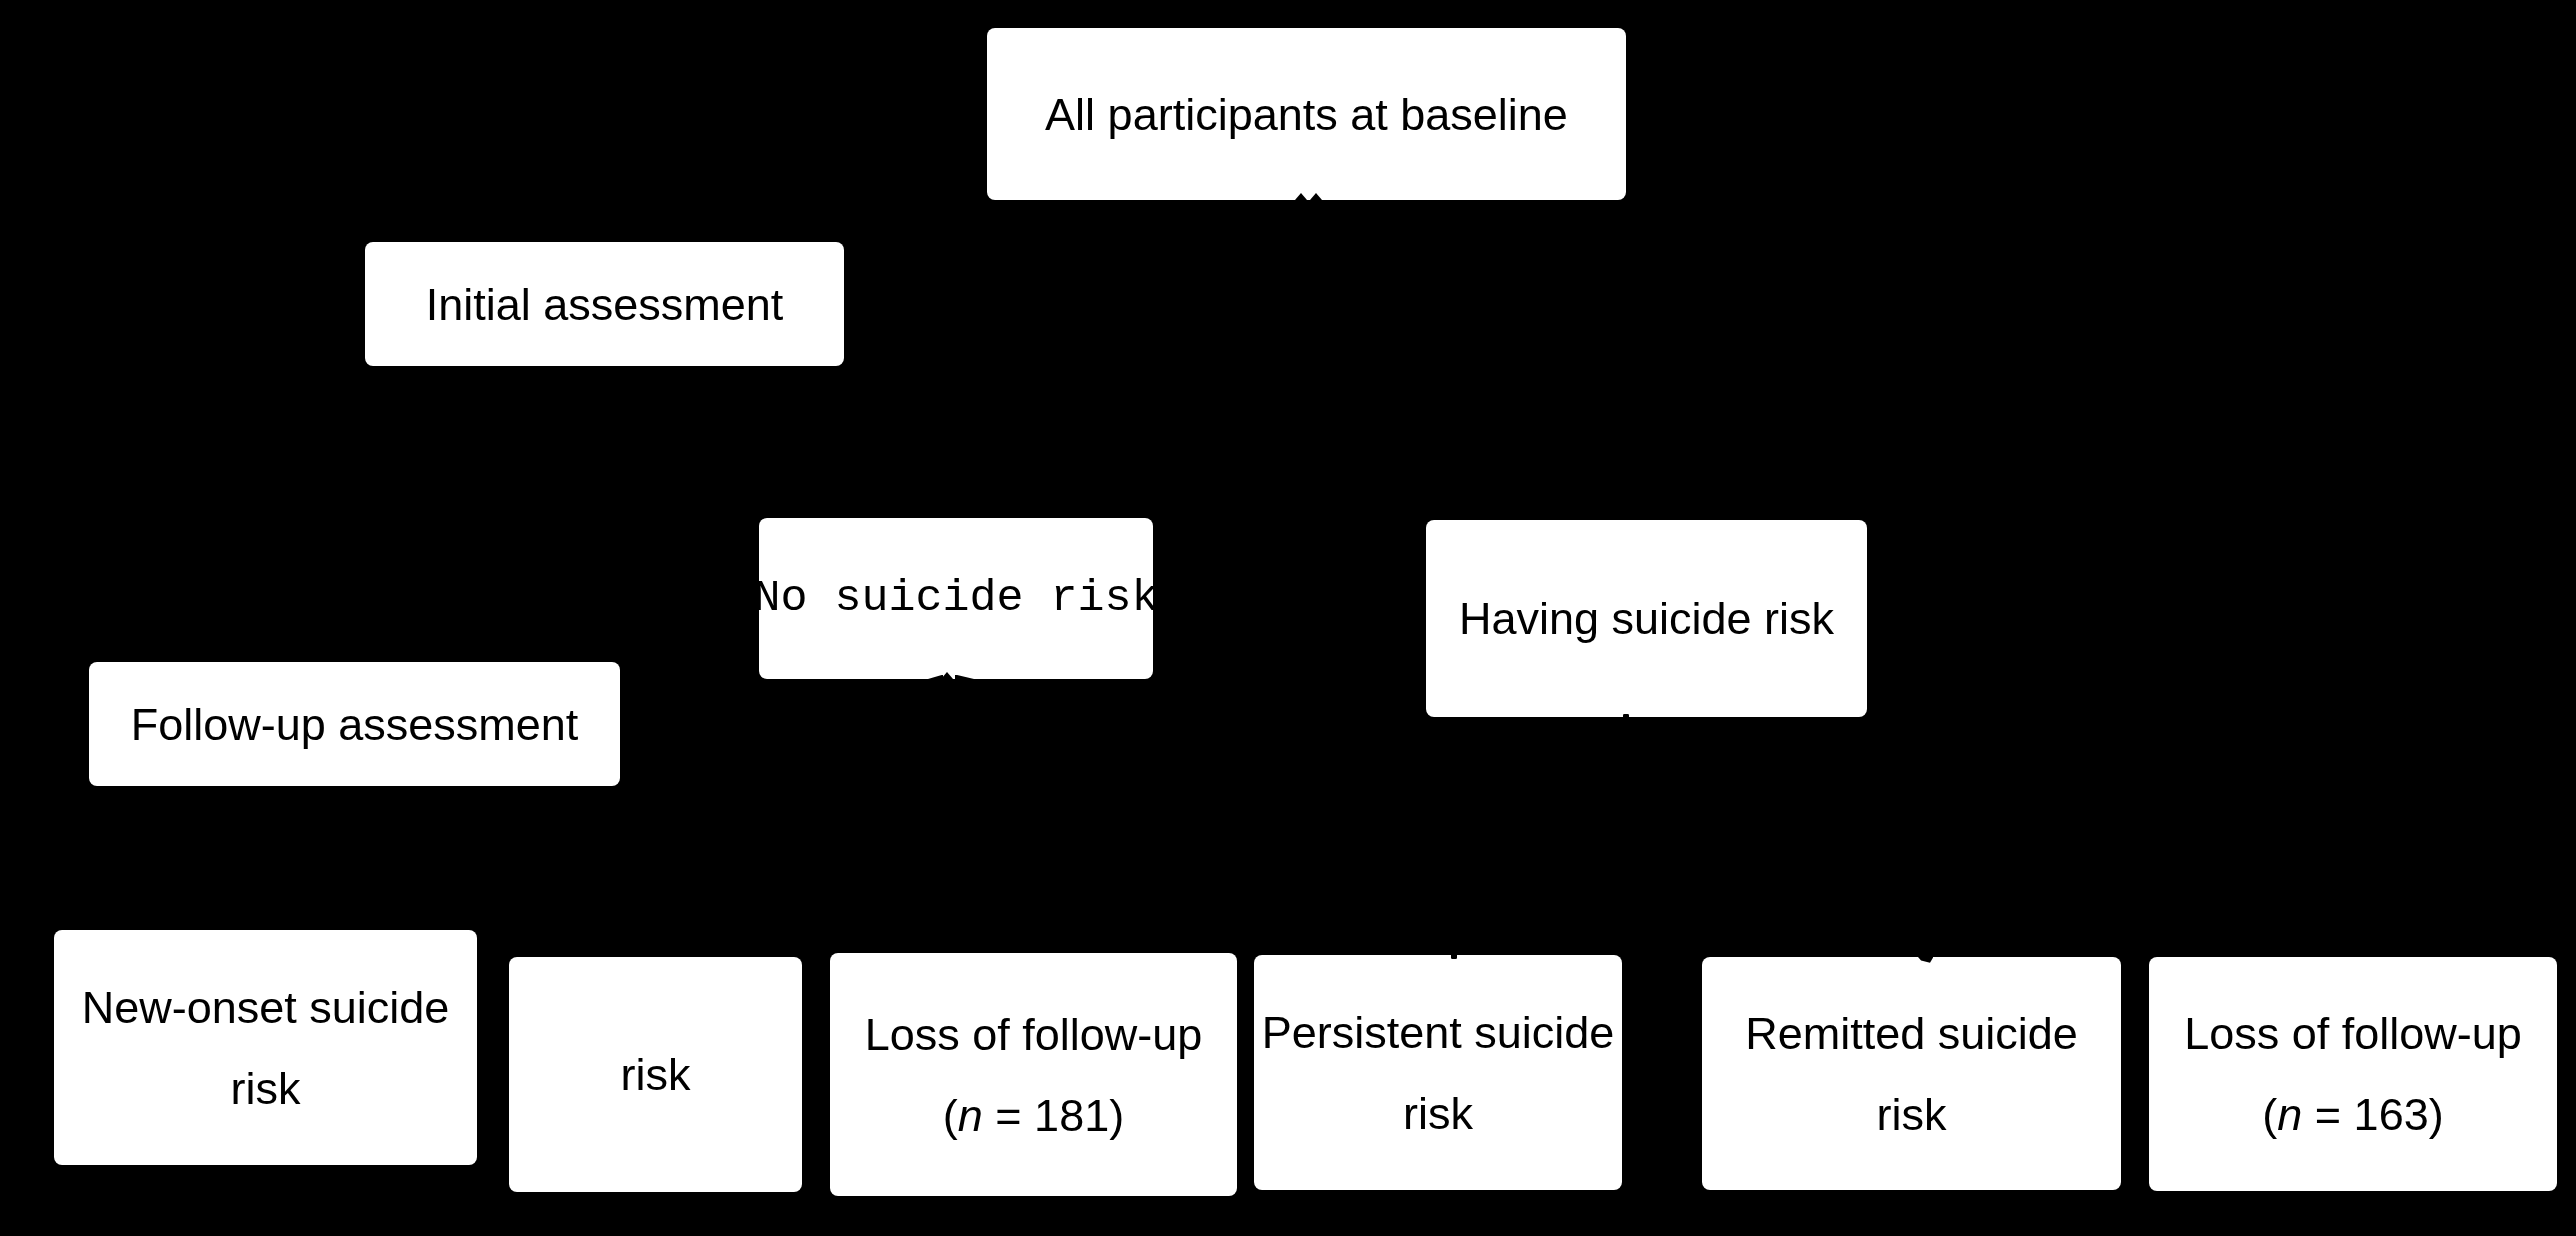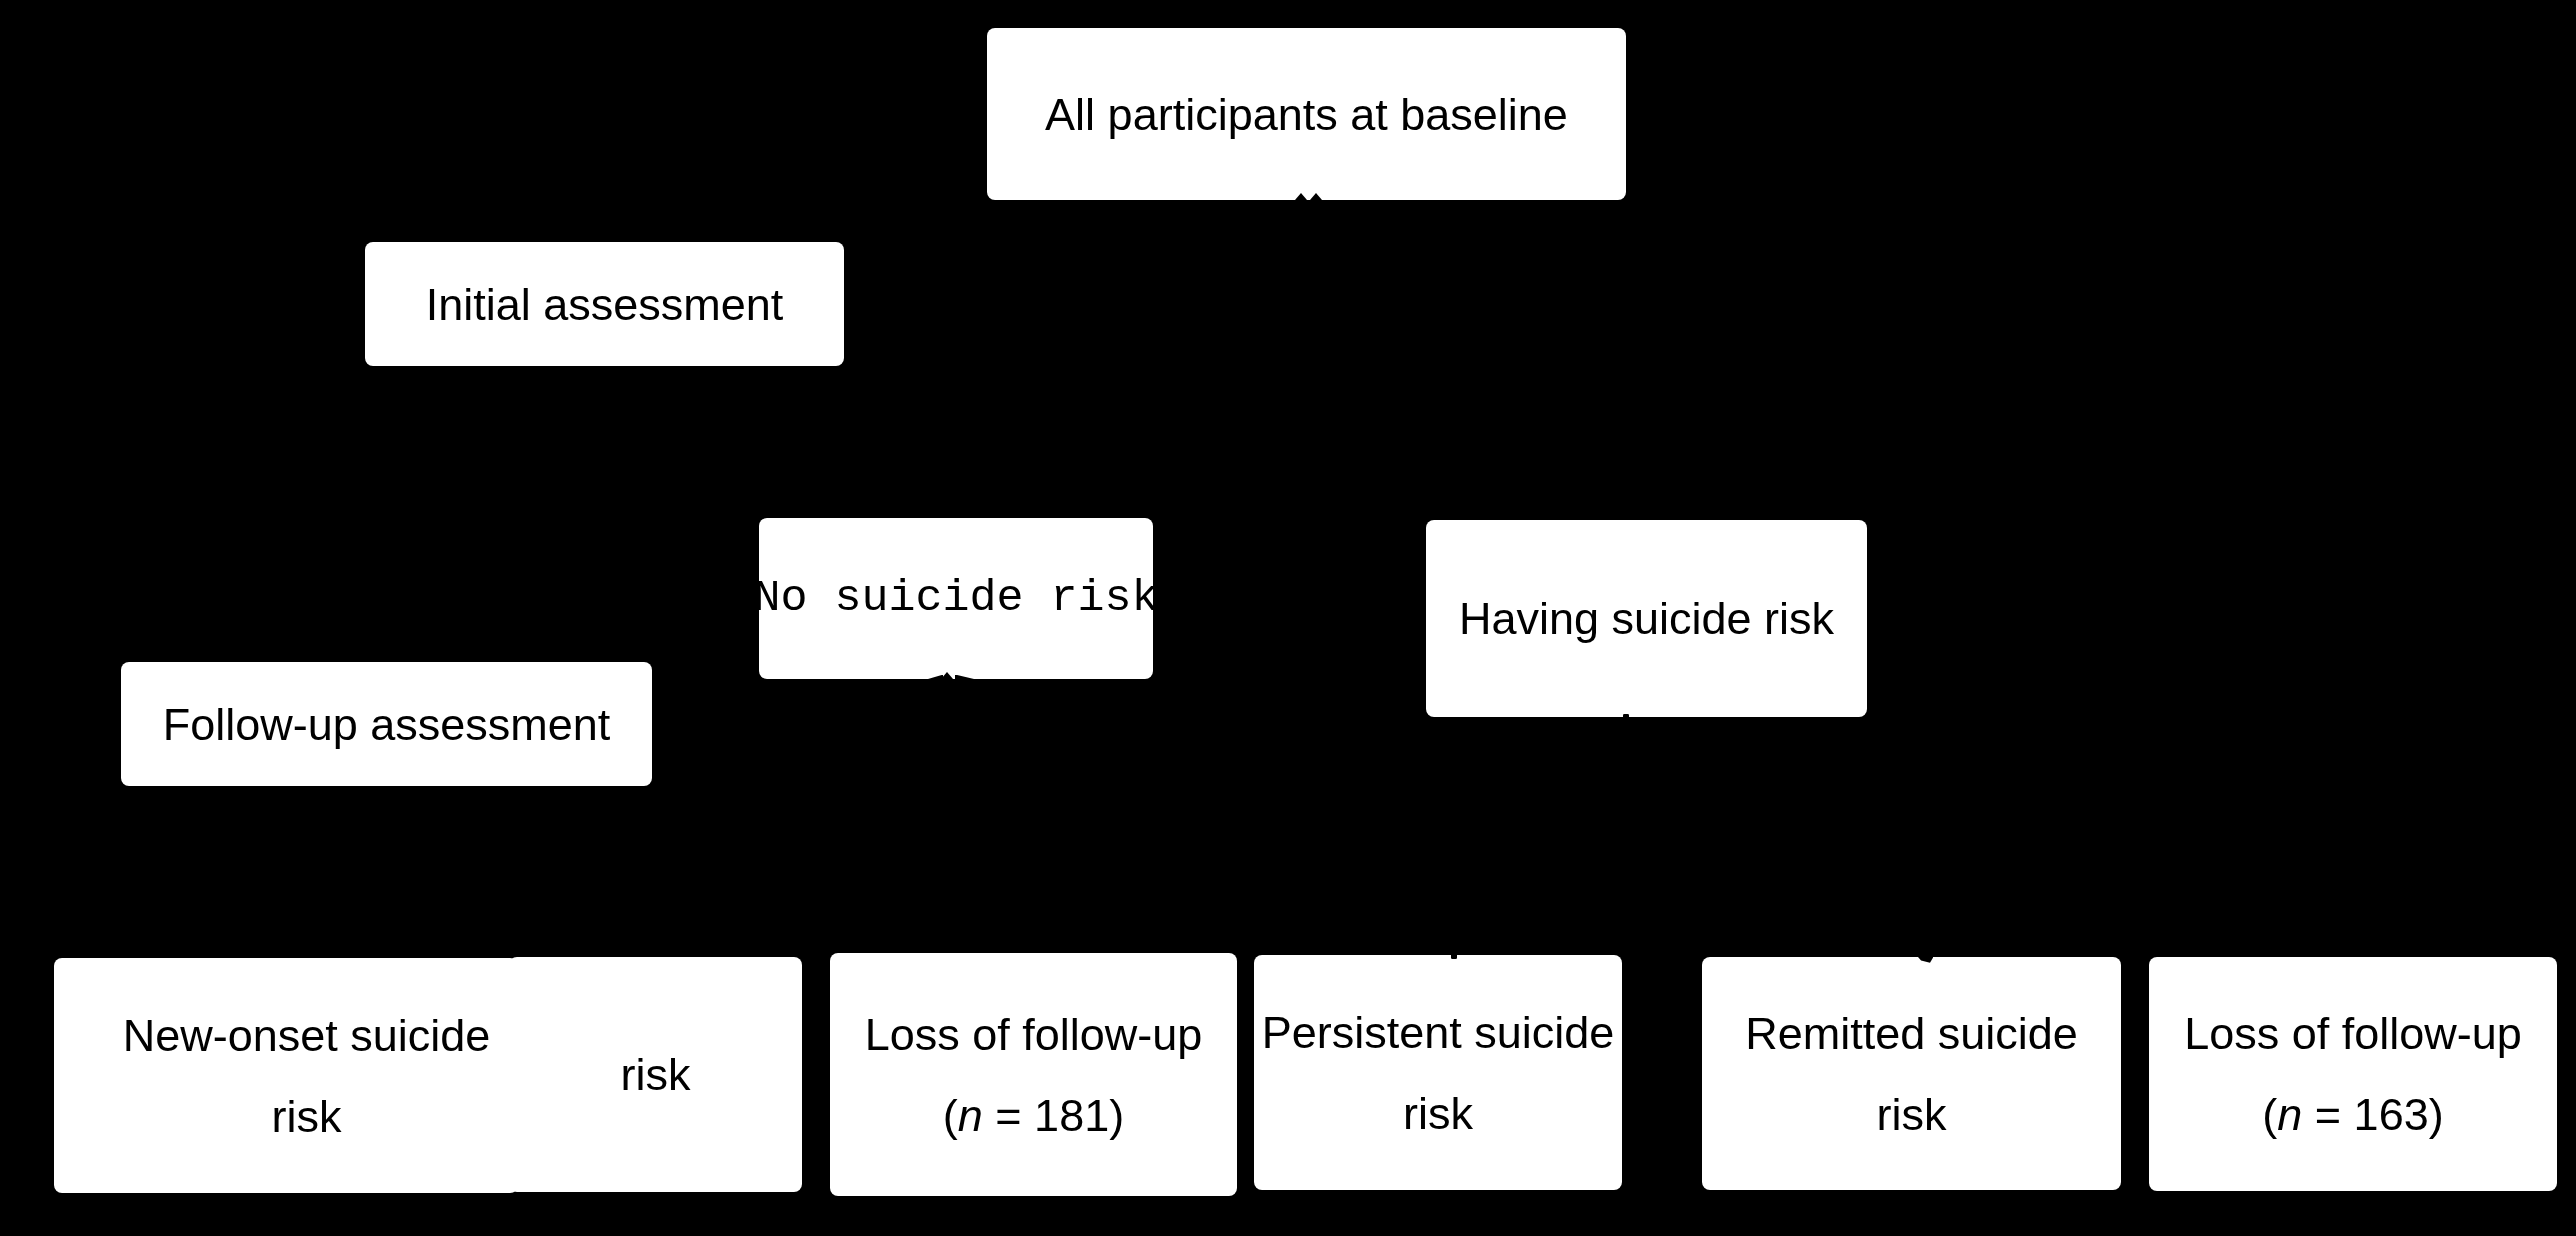--- a/index.html
+++ b/index.html
@@ -88,25 +88,25 @@
     <span class="sliver sliver-rise" style="left:169px; width:15.4px; height:4.5px;"></span>
     <span class="tri-up" style="left:182px;"></span>
     <span class="sliver sliver-fall" style="left:196px; width:19px; height:4.5px;"></span>
   </div>
 
   <div class="node" style="left:1426px; top:520px; width:441px; height:197px;">
     <span class="line">Having suicide risk</span>
     <span class="dot-bottom" style="left:197px;"></span>
   </div>
 
-  <div class="node" style="left:89px; top:662px; width:531px; height:124px;margin-left:32px;">
+  <div class="node" style="left:89px; top:662px; width:531px; height:124px;">
     <span class="line">Follow-up assessment</span>
   </div>
 
-  <div class="node" style="left:54px; top:958px; width:423px; height:235px;padding-left:41px;">
+  <div class="node" style="left:54px; top:930px; width:423px; height:235px;">
     <span class="line">New-onset suicide</span>
     <span class="line">risk</span>
   </div>
 
   <div class="node" style="left:509px; top:957px; width:293px; height:235px;">
     <span class="line">risk</span>
   </div>
 
   <div class="node" style="left:830px; top:953px; width:407px; height:243px;">
     <span class="line">Loss of follow-up</span>

